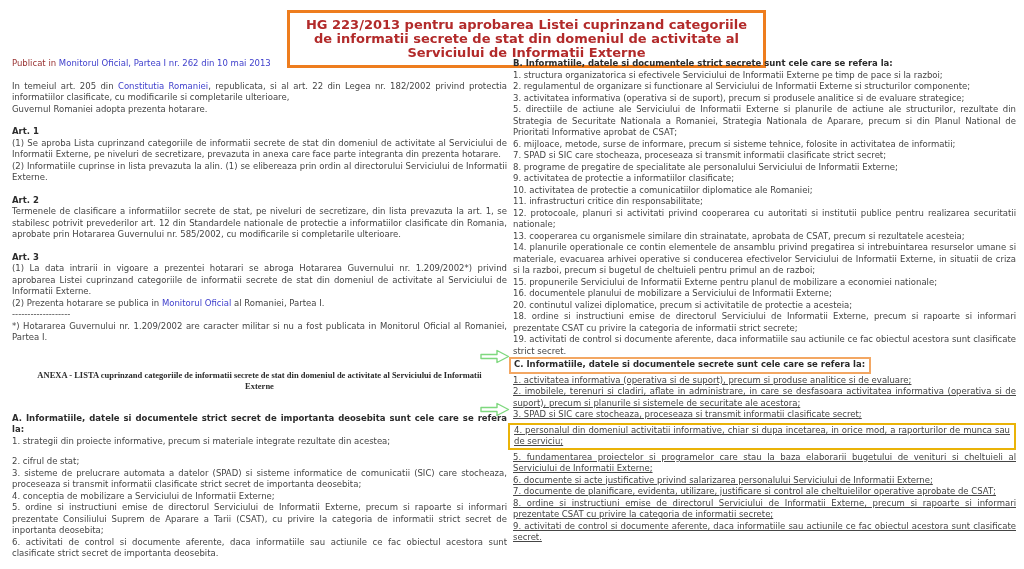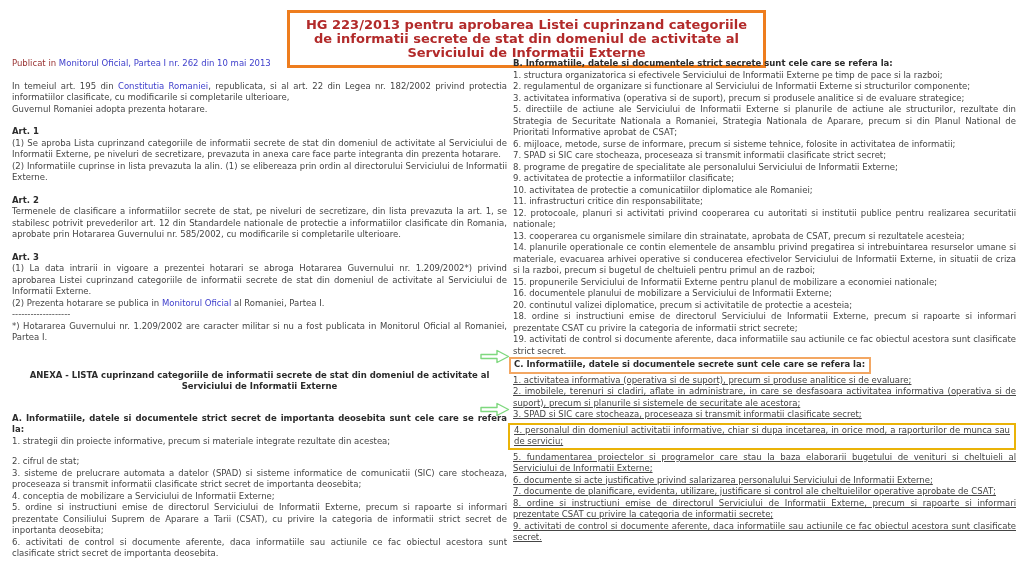--- a/index.html
+++ b/index.html
@@ -9,21 +9,21 @@
         padding:5px 8px;text-align:center;font-weight:bold;font-size:13px;line-height:14px;color:#b22a2a;}
   .col{position:absolute;top:58px;text-align:justify;}
   .col-left{left:12px;width:495px;}
   .col-right{left:513px;width:503px;}
   .pub{margin:0 0 11px 0;color:#993333;}
   a.doc-link{color:#4040cc;text-decoration:none;cursor:pointer;}
   .para{margin:0 0 11px 0;}
   .para:last-child{margin-bottom:0;}
   .art-h{font-weight:bold;color:#2b2b2b;}
   .sep{letter-spacing:0;}
-  .annex-h{font-weight:bold;color:#2b2b2b;text-align:center;margin:26px 10px 20px 10px;}
+  .annex-h{font-weight:bold;color:#2b2b2b;text-align:center;margin:26px 10px 20px 10px;font-family:Liberation Serif, serif;}
   .sec-h{font-weight:bold;color:#2b2b2b;}
   .item{text-align:justify;}
   .sec-a .item:nth-child(2){margin-top:9px;}
   .c-box{display:inline-block;border:2px solid #f3a763;padding:0 4px 1px 3px;margin:0 0 1px -4px;}
   .item.boxed{border:2px solid #eab308;padding:0 4px;margin:2px 0 2px -5px;}
   .sec-c{margin-top:0;text-decoration:underline;}
   .arrow{position:absolute;left:480px;width:30px;height:17px;}
   .arrow-1{top:348px;}
   .arrow-2{top:401px;}
 </style>
@@ -35,21 +35,21 @@
   <div class="title-box">
     <span>HG 223/2013 pentru aprobarea Listei cuprinzand categoriile de informatii secrete de stat din domeniul de activitate al Serviciului de Informatii Externe</span>
   </div>
 
   <div class="col col-left">
     <div class="para pub">
       <span>Publicat in </span><a class="doc-link">Monitorul Oficial, Partea I nr. 262 din 10 mai 2013</a>
     </div>
 
     <div class="para">
-      <div><span>In temeiul art. 195 din </span><a class="doc-link">Constitutia Romaniei</a><span>, republicata, si al art. 22 din Legea nr. 182/2002 privind protectia informatiilor clasificate, cu modificarile si completarile ulterioare,</span></div>
+      <div><span>In temeiul art. 205 din </span><a class="doc-link">Constitutia Romaniei</a><span>, republicata, si al art. 22 din Legea nr. 182/2002 privind protectia informatiilor clasificate, cu modificarile si completarile ulterioare,</span></div>
       <div>Guvernul Romaniei adopta prezenta hotarare.</div>
     </div>
 
     <div class="para">
       <div class="art-h">Art. 1</div>
       <div>(1) Se aproba Lista cuprinzand categoriile de informatii secrete de stat din domeniul de activitate al Serviciului de Informatii Externe, pe niveluri de secretizare, prevazuta in anexa care face parte integranta din prezenta hotarare.</div>
       <div>(2) Informatiile cuprinse in lista prevazuta la alin. (1) se elibereaza prin ordin al directorului Serviciului de Informatii Externe.</div>
     </div>
 
     <div class="para">

